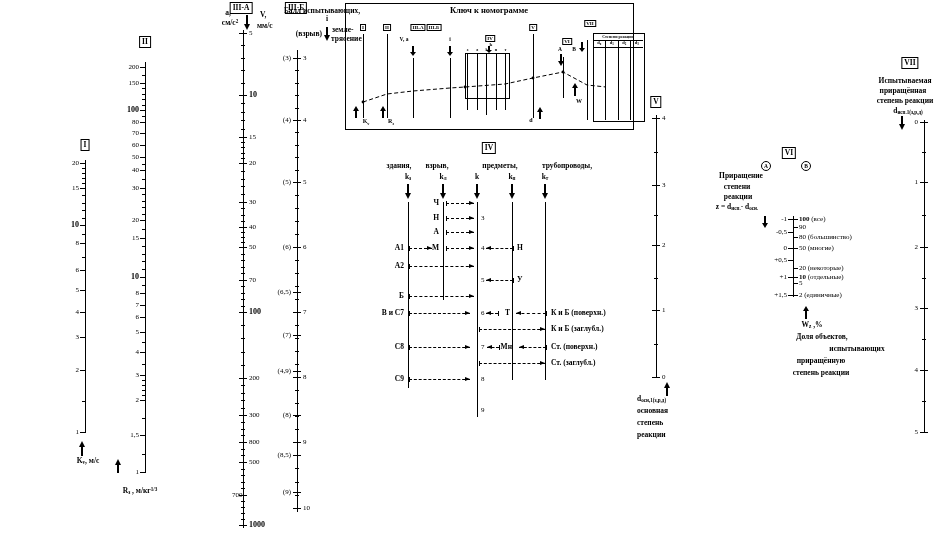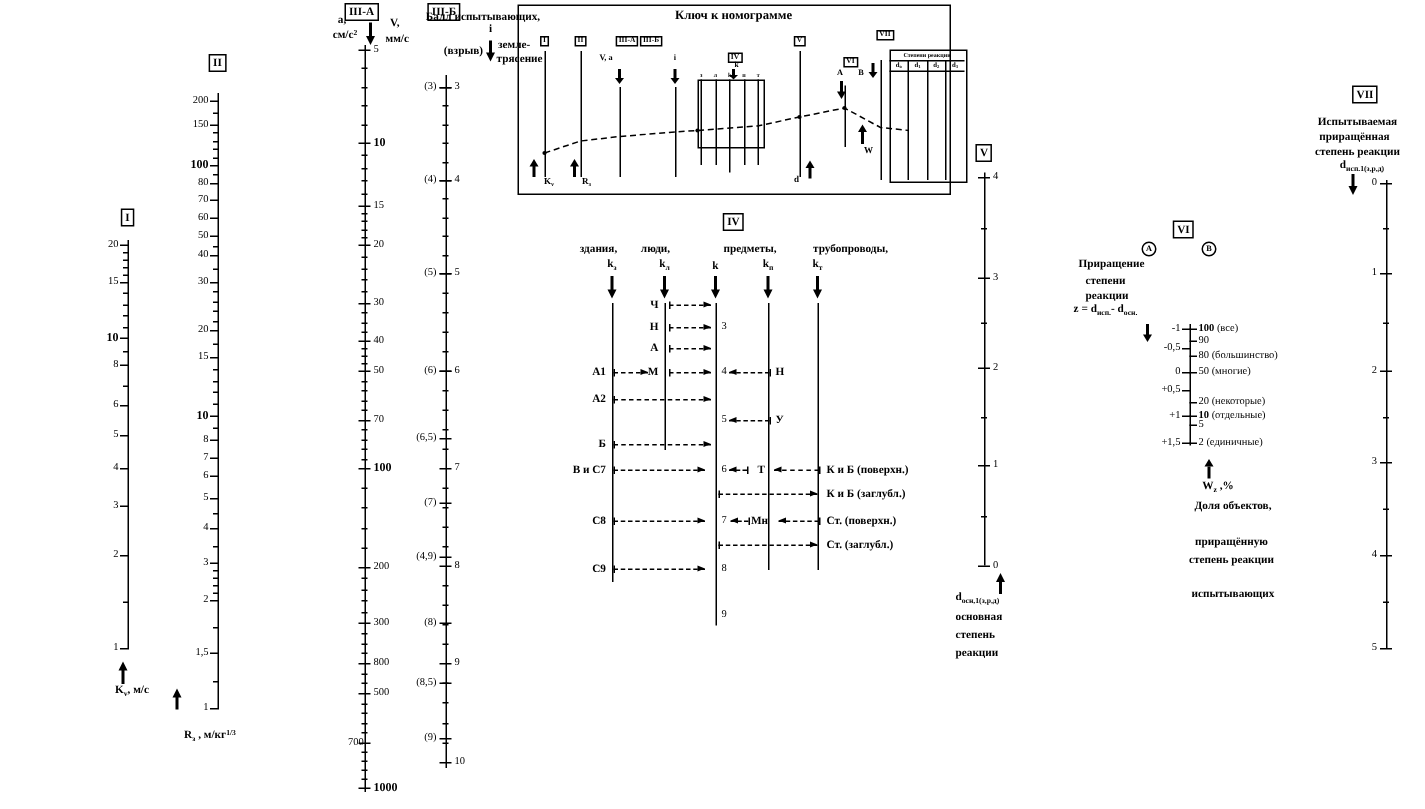--- a/index.html
+++ b/index.html
@@ -342,21 +342,21 @@
     <div class="hl" style="left: 920px; top: 308px; width: 8px; height: 1px;"></div>
     <div class="lb ar" style="left: 918px; top: 308px; font-size: 7px;">3</div>
     <div class="hl" style="left: 922px; top: 339px; width: 4px; height: 1px;"></div>
     <div class="hl" style="left: 920px; top: 370px; width: 8px; height: 1px;"></div>
     <div class="lb ar" style="left: 918px; top: 370px; font-size: 7px;">4</div>
     <div class="hl" style="left: 922px; top: 401px; width: 4px; height: 1px;"></div>
     <div class="hl" style="left: 920px; top: 432px; width: 8px; height: 1px;"></div>
     <div class="lb ar" style="left: 918px; top: 432px; font-size: 7px;">5</div>
     <div class="bx" style="left: 489px; top: 142px;">IV</div>
     <div class="lb ac bb" style="left: 399px; top: 166px; font-size: 7.5px;">здания,</div>
-    <div class="lb ac bb" style="left: 437px; top: 166px; font-size: 7.5px;">люди,</div>
+    <div class="lb ac bb" style="left: 437px; top: 166px; font-size: 7.5px;">взрыв,</div>
     <div class="lb ac bb" style="left: 500px; top: 166px; font-size: 7.5px;">предметы,</div>
     <div class="lb ac bb" style="left: 567px; top: 166px; font-size: 7.5px;">трубопроводы,</div>
     <div class="lb ac bb" style="left: 408px; top: 177px; font-size: 7.5px;">k<sub>з</sub></div>
     <div class="lb ac bb" style="left: 443px; top: 177px; font-size: 7.5px;">k<sub>л</sub></div>
     <div class="lb ac bb" style="left: 477px; top: 177px; font-size: 7.5px;">k</div>
     <div class="lb ac bb" style="left: 512px; top: 177px; font-size: 7.5px;">k<sub>п</sub></div>
     <div class="lb ac bb" style="left: 545px; top: 177px; font-size: 7.5px;">k<sub>т</sub></div>
     <div class="vl" style="left: 407.2px; top: 184px; width: 1.6px; height: 10px;"></div>
     <div class="ah" style="left: 405px; top: 193px; border-left: 3px solid transparent; border-right: 3px solid transparent; border-top: 6px solid rgb(0, 0, 0);"></div>
     <div class="vl" style="left: 407.5px; top: 202px; width: 1px; height: 186px;"></div>
@@ -484,21 +484,21 @@
     <div class="hl" style="left: 792.5px; top: 268px; width: 5.5px; height: 1px;"></div>
     <div class="lb" style="left: 799px; top: 268px; font-size: 7px;">20 (некоторые)</div>
     <div class="hl" style="left: 792.5px; top: 277px; width: 5.5px; height: 1px;"></div>
     <div class="lb" style="left: 799px; top: 277px; font-size: 7px;"><b>10</b> (отдельные)</div>
     <div class="hl" style="left: 792.5px; top: 283px; width: 5.5px; height: 1px;"></div>
     <div class="lb" style="left: 799px; top: 283px; font-size: 7px;">5</div>
     <div class="hl" style="left: 792.5px; top: 295px; width: 5.5px; height: 1px;"></div>
     <div class="lb" style="left: 799px; top: 295px; font-size: 7px;">2 (единичные)</div>
     <div class="lb ac bb" style="left: 812px; top: 325px; font-size: 7.5px;">W<sub>z</sub> ,%</div>
     <div class="lb ac bb" style="left: 822px; top: 337px; font-size: 7.5px;">Доля объектов,</div>
-    <div class="lb ac bb" style="left: 822px; top: 349px; font-size: 7.5px; margin-top: 47px;">испытывающих</div>
+    <div class="lb ac bb" style="left: 857px; top: 349px; font-size: 7.5px;">испытывающих</div>
     <div class="lb ac bb" style="left: 821px; top: 361px; font-size: 7.5px;">приращённую</div>
     <div class="lb ac bb" style="left: 821px; top: 373px; font-size: 7.5px;">степень реакции</div>
     <div class="vl" style="left: 805.2px; top: 310.85px; width: 1.6px; height: 8.15px;"></div>
     <div class="ah" style="left: 803px; top: 306px; border-left: 3px solid transparent; border-right: 3px solid transparent; border-bottom: 5.85px solid rgb(0, 0, 0);"></div>
     <div class="bx bx-s" style="left: 363px; top: 24px;">I</div>
     <div class="bx bx-s" style="left: 387px; top: 24px;">II</div>
     <div class="bx bx-s" style="left: 418px; top: 24px;">III-А</div>
     <div class="bx bx-s" style="left: 434px; top: 24px;">III-Б</div>
     <div class="bx bx-s" style="left: 490px; top: 35px;">IV</div>
     <div class="bx bx-s" style="left: 533px; top: 24px;">V</div>

